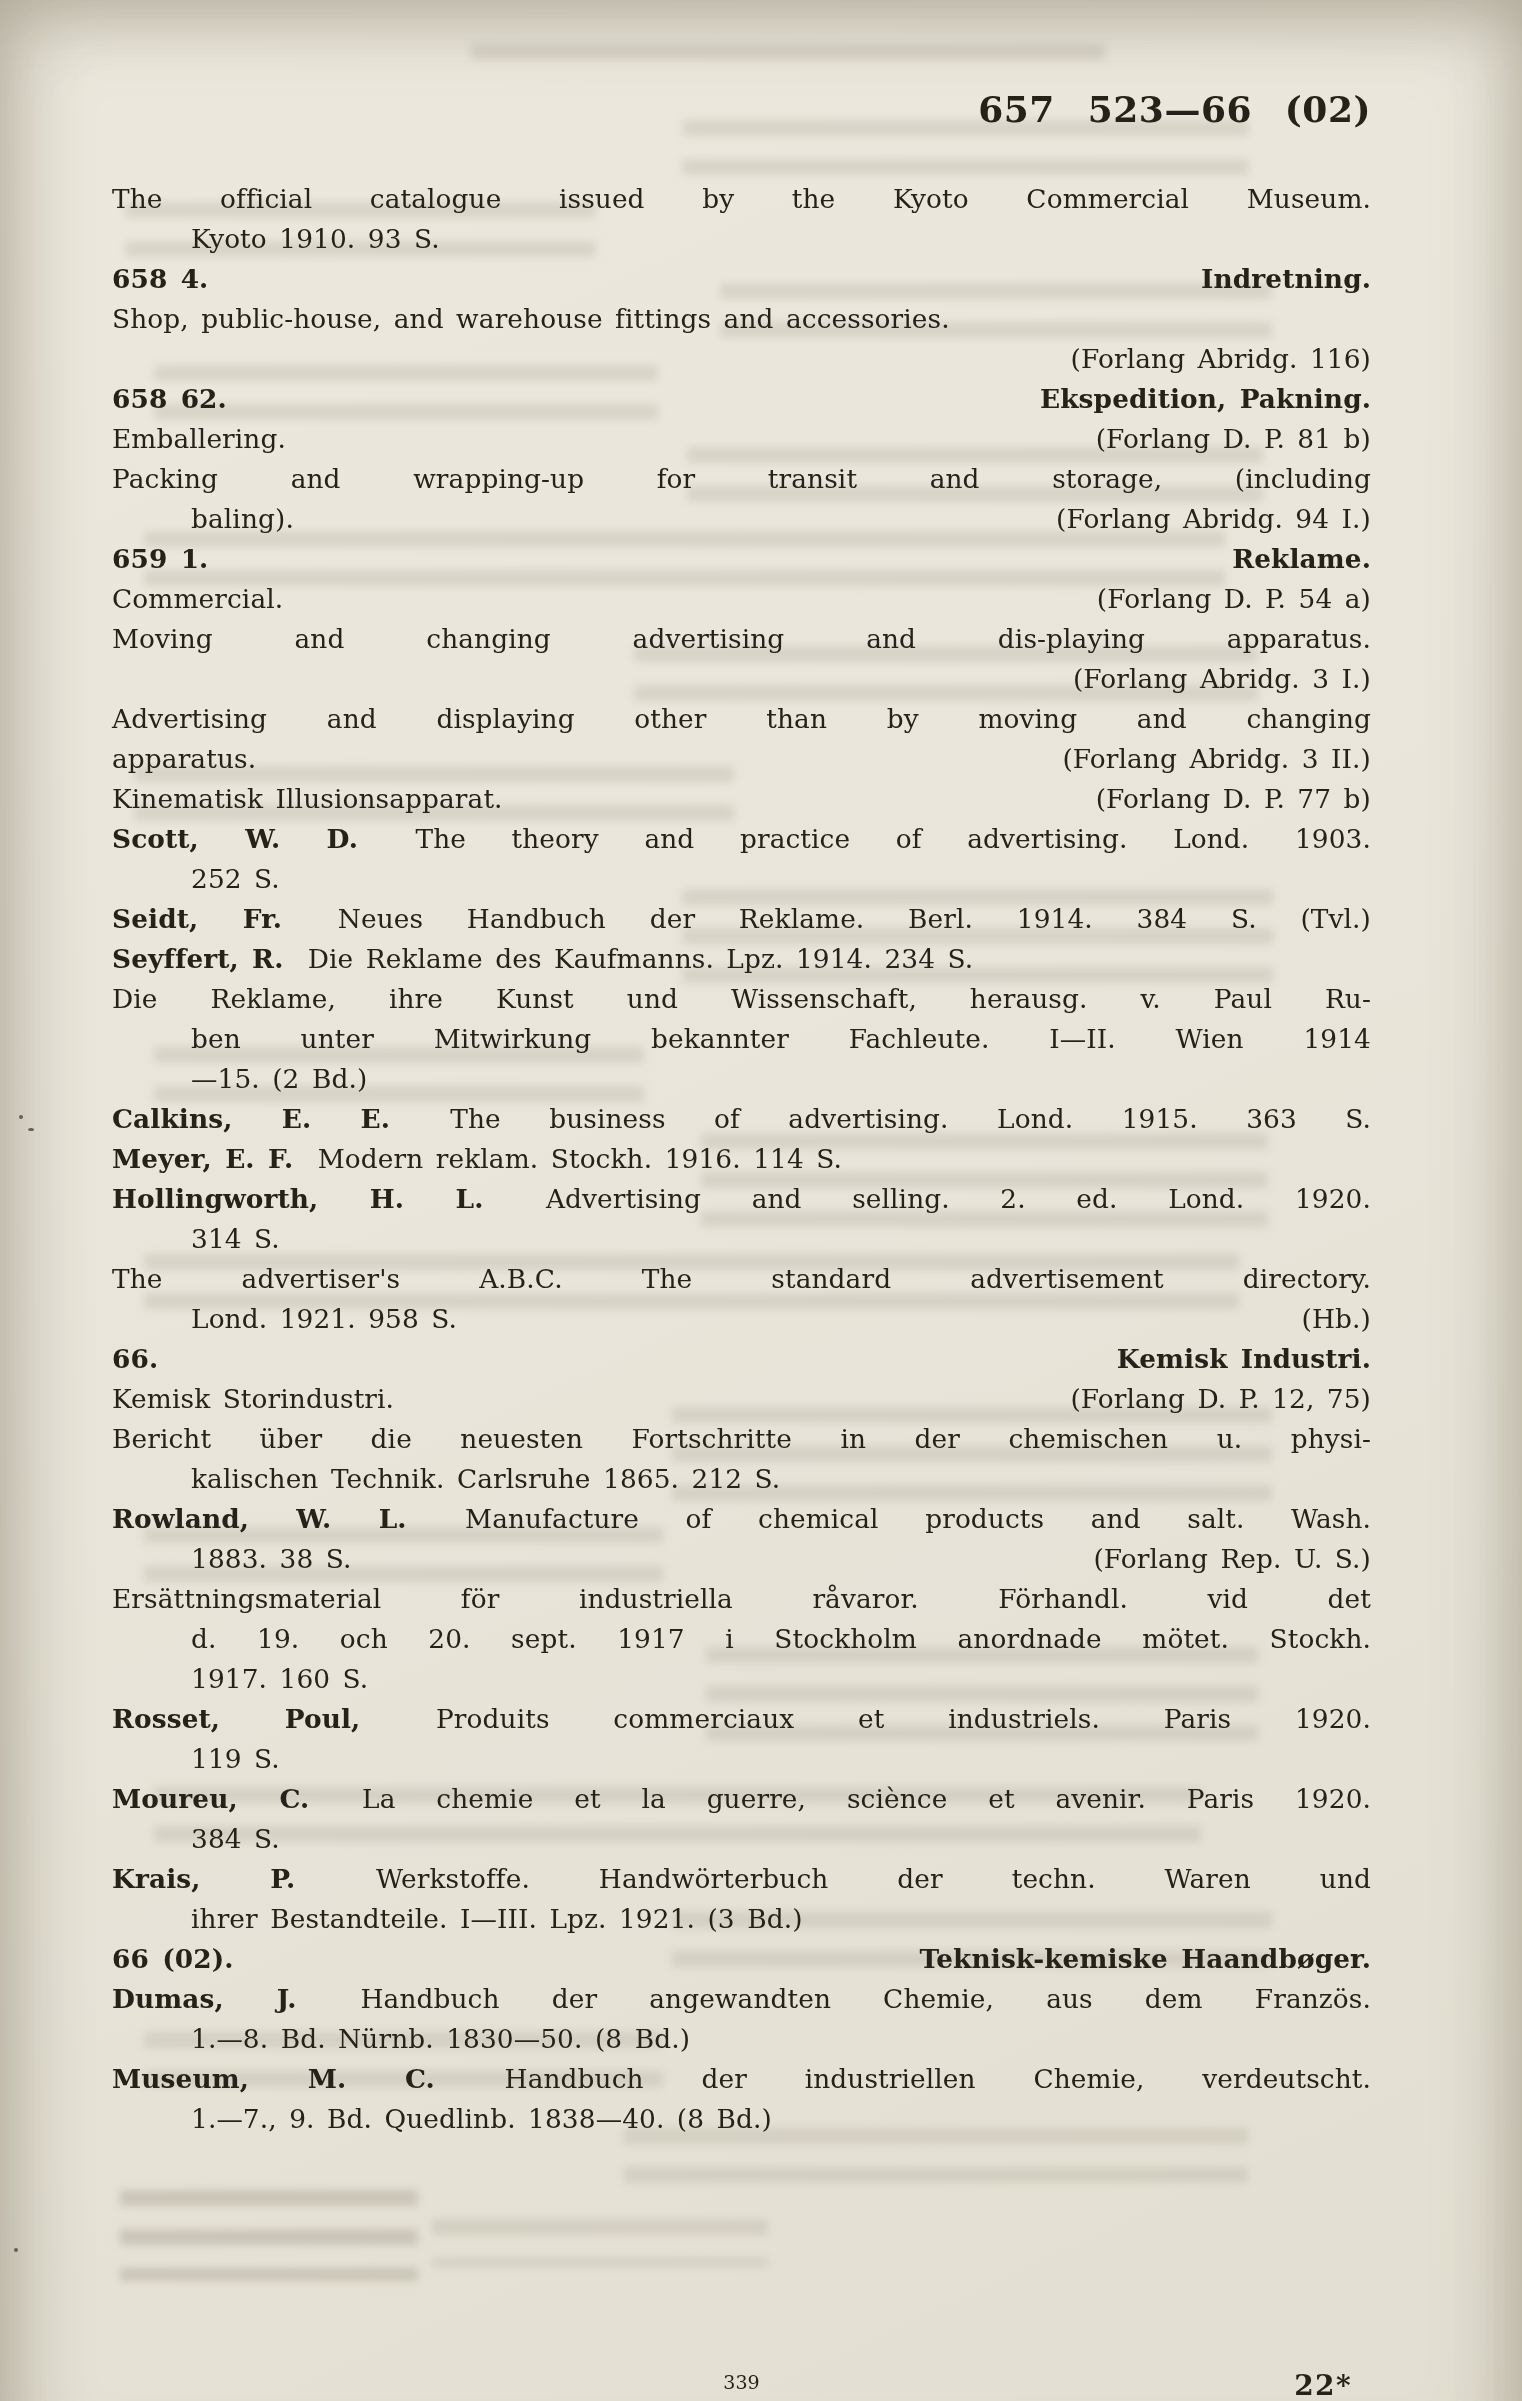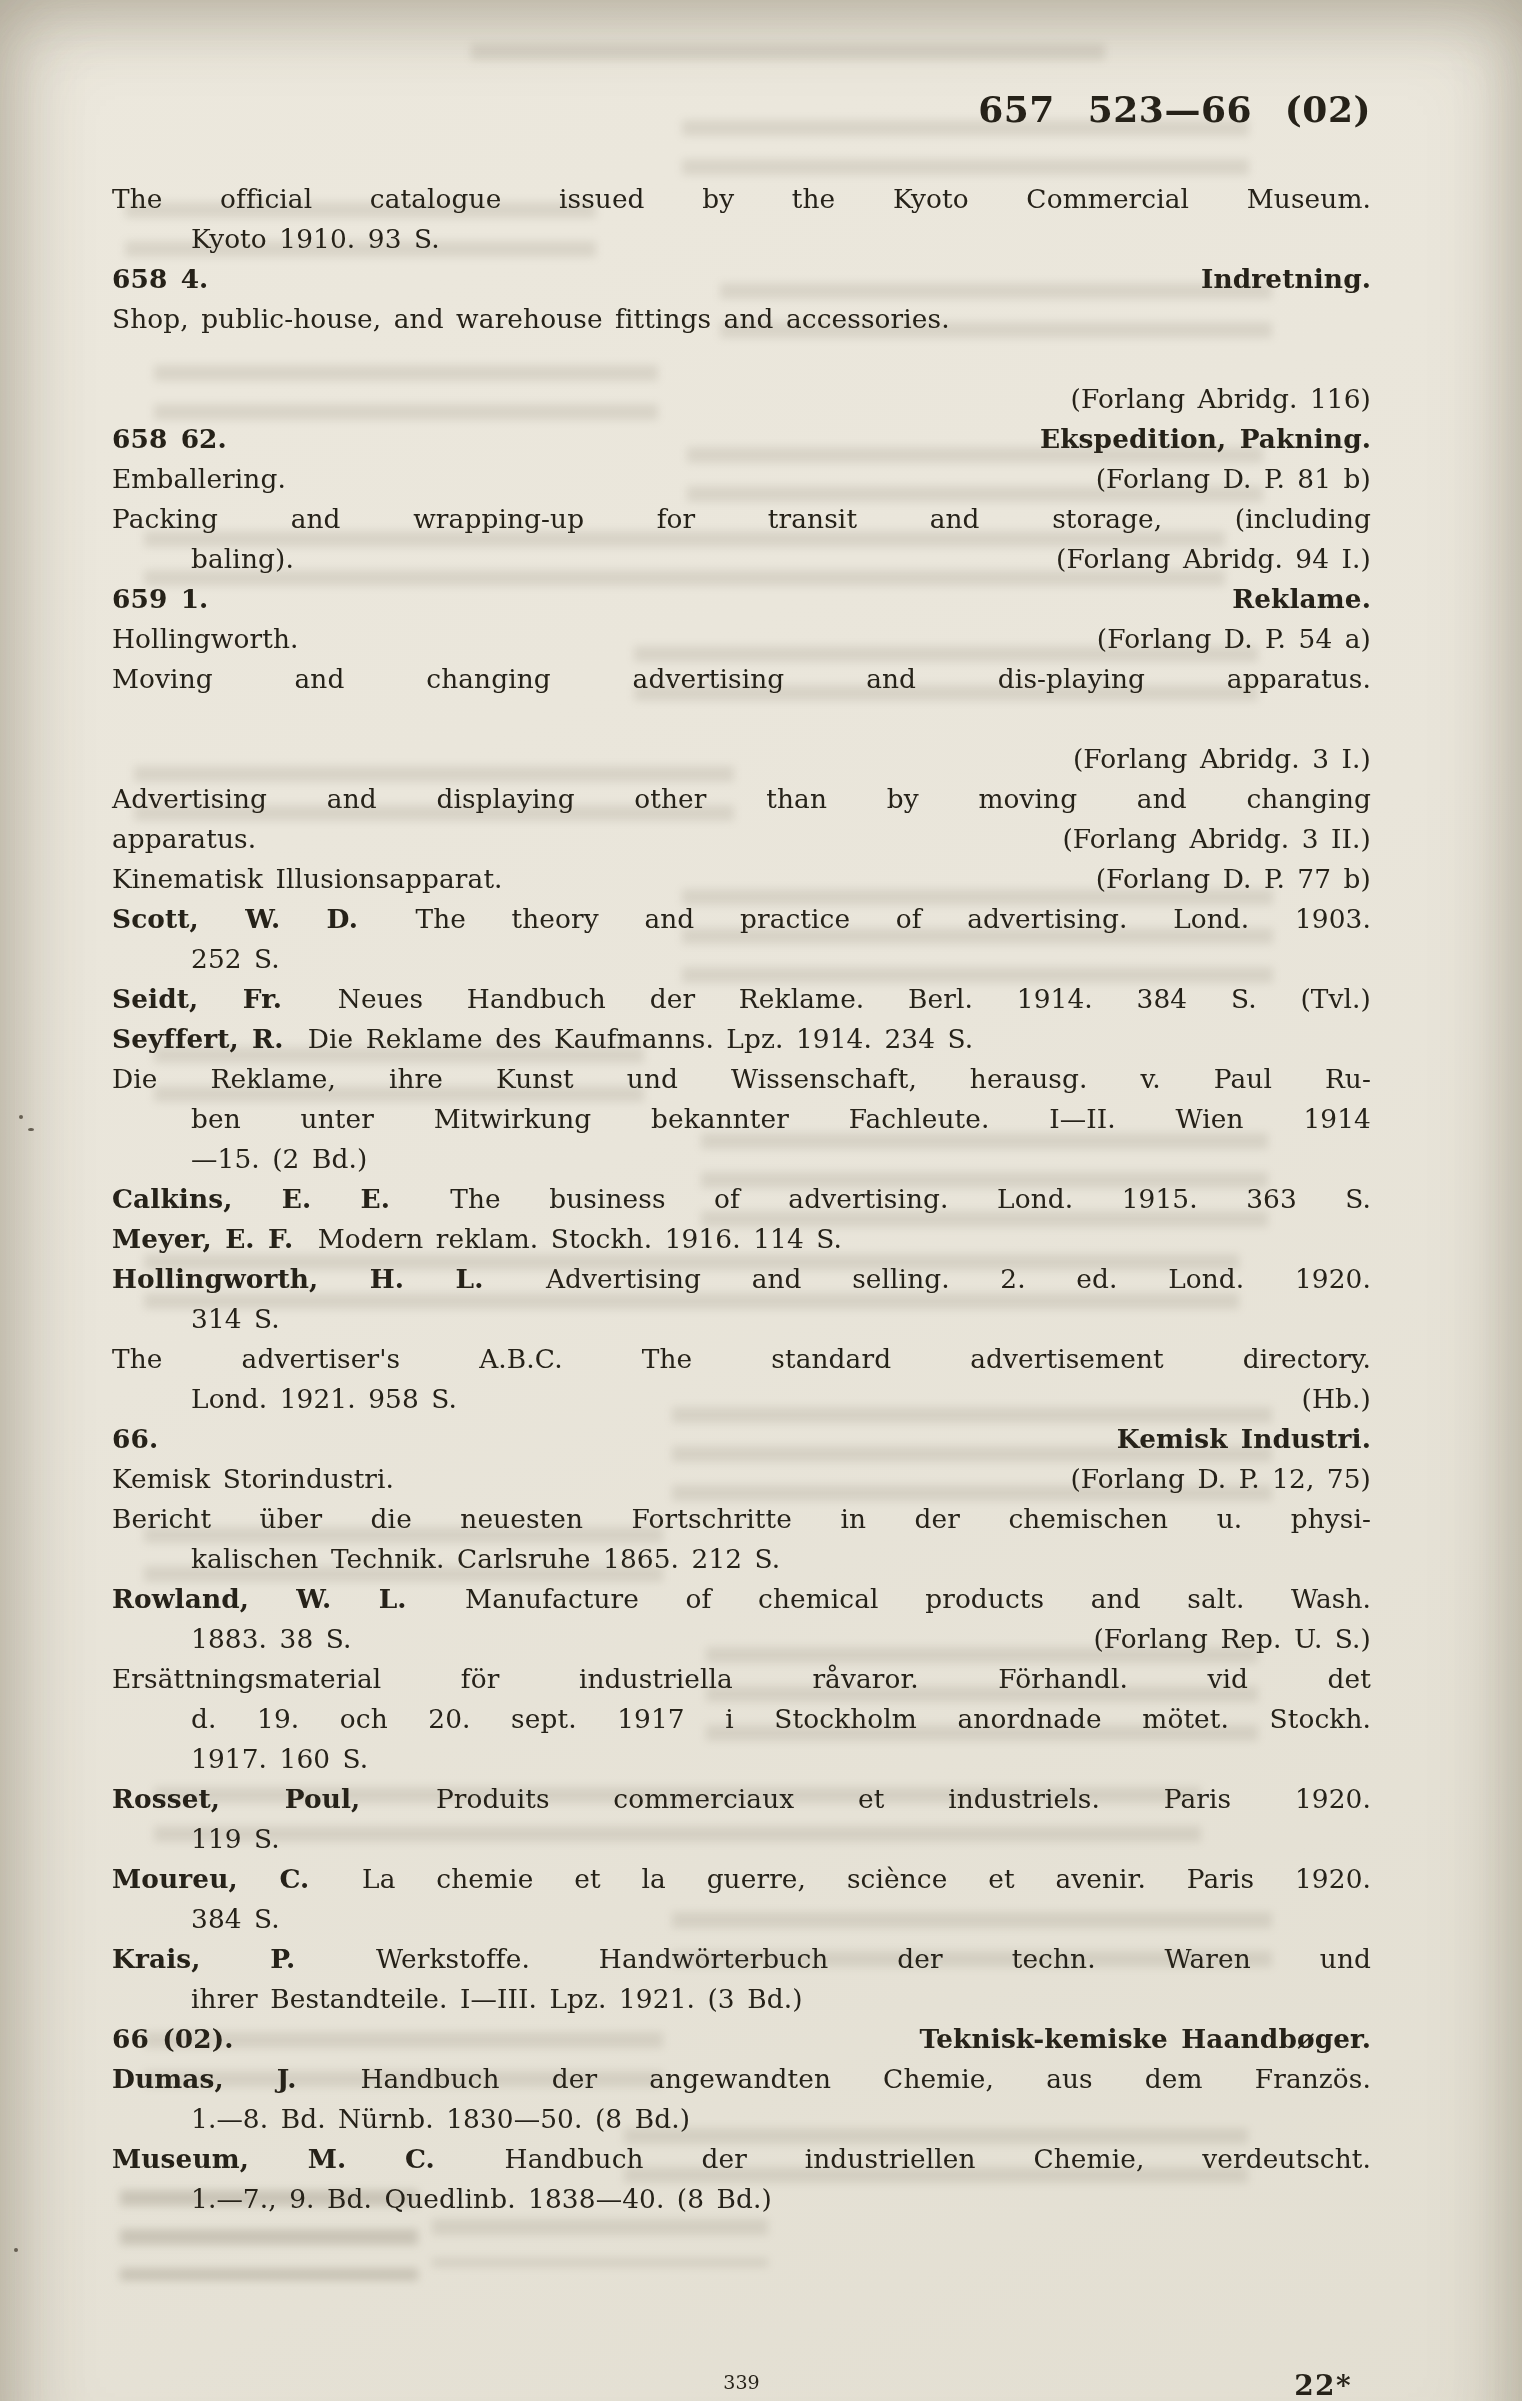--- a/index.html
+++ b/index.html
@@ -36,21 +36,21 @@
     position:absolute;left:112px;width:1259px;top:89px;z-index:2;
     font-size:26.4px;line-height:40px;letter-spacing:0.1px;word-spacing:.15em;
   }
   .header-line{
     text-align:right;font-weight:bold;font-size:36px;line-height:40px;
     margin-bottom:50px;word-spacing:.55em;letter-spacing:0.5px;
   }
   .line{min-height:40px;line-height:40px;}
   .line.indent{padding-left:79px;}
   .line.justify{text-align:justify;text-align-last:justify;}
-  .line.alignright{text-align:right;margin-top:40px;}
+  .line.alignright{text-align:right;}
   .line.flexline{display:flex;justify-content:space-between;align-items:baseline;}
   .line .right{text-align:right;white-space:nowrap;}
   .b{font-weight:bold;}
   .gap{margin-right:.45em;}
 
   .pagenum{
     position:absolute;left:112px;width:1259px;top:2362px;z-index:2;
     text-align:center;font-size:19px;line-height:40px;
   }
   .sig{
@@ -112,21 +112,21 @@
       <div class="line justify"><span class="left"><span class="">Packing and wrapping-up for transit and storage, (including</span></span></div>
       <div class="line indent flexline">
         <span class="left"><span class="">baling).</span></span>
         <span class="right">(Forlang Abridg. 94 I.)</span>
       </div>
       <div class="line flexline">
         <span class="left"><span class="b">659 1.</span></span>
         <span class="right b">Reklame.</span>
       </div>
       <div class="line flexline">
-        <span class="left"><span class="">Hollingworth.</span></span>
+        <span class="left"><span class="">Commercial.</span></span>
         <span class="right">(Forlang D. P. 54 a)</span>
       </div>
       <div class="line justify"><span class="left"><span class="">Moving and changing advertising and dis-playing apparatus.</span></span></div>
       <div class="line alignright"><span class="left"><span class="">(Forlang Abridg. 3 I.)</span></span></div>
       <div class="line justify"><span class="left"><span class="">Advertising and displaying other than by moving and changing</span></span></div>
       <div class="line flexline">
         <span class="left"><span class="">apparatus.</span></span>
         <span class="right">(Forlang Abridg. 3 II.)</span>
       </div>
       <div class="line flexline">

